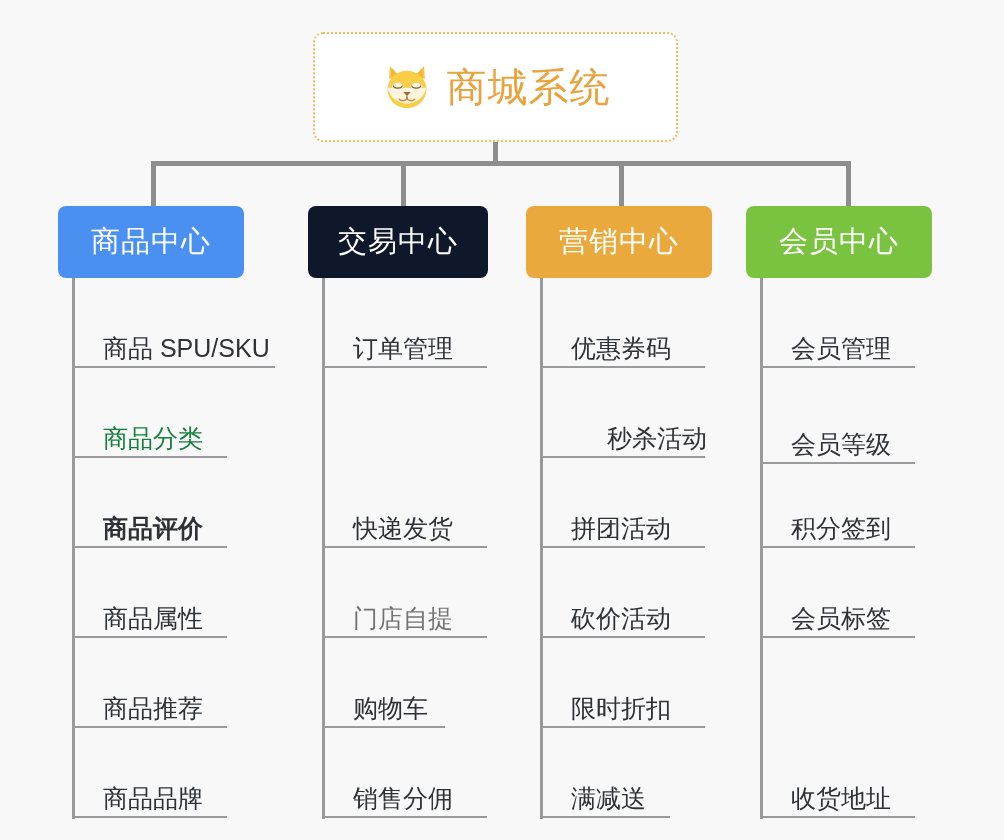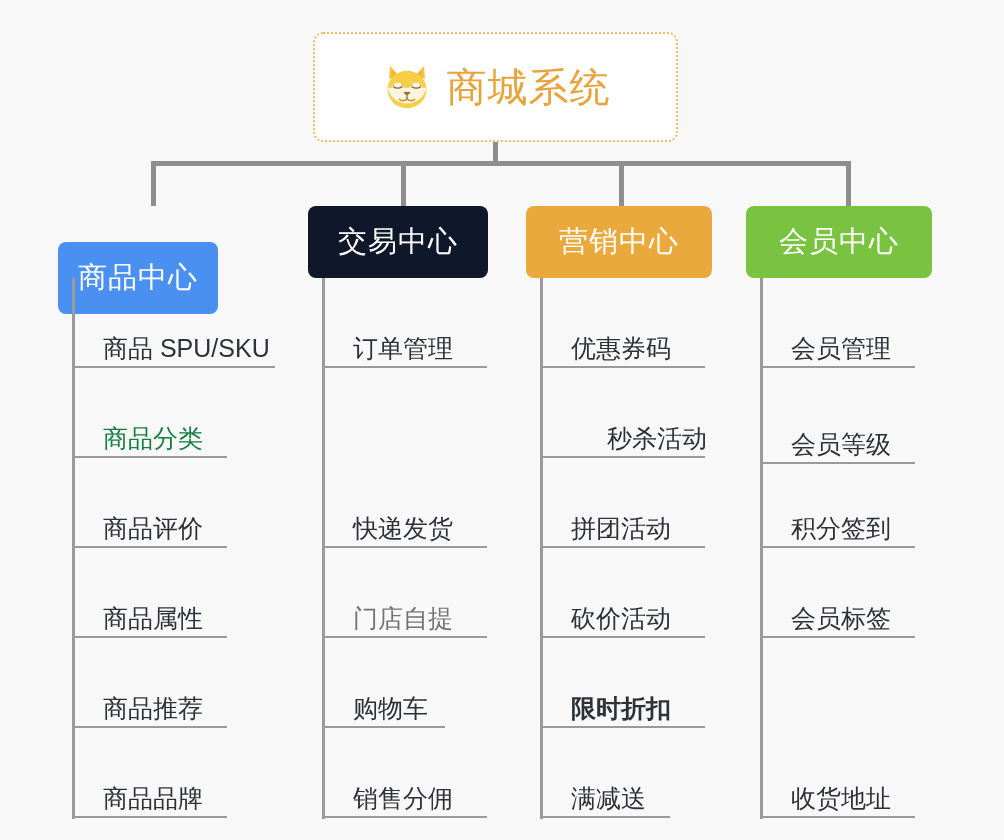--- a/index.html
+++ b/index.html
@@ -130,34 +130,34 @@
     <span class="root-title" style="color: rgb(232, 163, 61);">商城系统</span>
   </div>
 
   <div class="conn conn-v" style="left: 493px; top: 142px; width: 5px; height: 21px; background: rgb(142, 142, 142);"></div>
   <div class="conn conn-h" style="left: 151px; top: 161px; width: 700px; height: 5px; background: rgb(142, 142, 142);"></div>
   <div class="conn conn-v" style="left: 151px; top: 161px; width: 5px; height: 45px; background: rgb(142, 142, 142);"></div>
   <div class="conn conn-v" style="left: 401px; top: 161px; width: 5px; height: 45px; background: rgb(142, 142, 142);"></div>
   <div class="conn conn-v" style="left: 619px; top: 161px; width: 5px; height: 45px; background: rgb(142, 142, 142);"></div>
   <div class="conn conn-v" style="left: 846px; top: 161px; width: 5px; height: 45px; background: rgb(142, 142, 142);"></div>
 
-  <div class="cat-box" style="left: 58px; top: 206px; width: 160px; background-color: rgb(74, 144, 240); margin-top: 36px;">
+  <div class="cat-box" style="left: 58px; top: 206px; width: 186px; background-color: rgb(74, 144, 240);">
     <span class="cat-label">商品中心</span>
   </div>
   <div class="branch" style="left:72px; top:278px; width:220px; height:548px;">
     <div class="trunk" style="height: 541px; background: rgb(154, 154, 154);"></div>
     <div class="leaf" style="top:0px; width:203px;">
       <span class="leaf-label" style="color: rgb(46, 49, 54);">商品 SPU/SKU</span>
       <div class="leaf-underline" style="width: 203px; background: rgb(154, 154, 154);"></div>
     </div>
     <div class="leaf" style="top:90px; width:155px;">
       <span class="leaf-label" style="color: #15803d;">商品分类</span>
       <div class="leaf-underline" style="width: 155px; background: rgb(154, 154, 154);"></div>
     </div>
-    <div class="leaf" style="top:180px; width:155px;">
+    <div class="leaf" style="top:180px; width:155px;font-weight:bold;">
       <span class="leaf-label" style="color: rgb(46, 49, 54);">商品评价</span>
       <div class="leaf-underline" style="width: 155px; background: rgb(154, 154, 154);"></div>
     </div>
     <div class="leaf" style="top:270px; width:155px;">
       <span class="leaf-label" style="color: rgb(46, 49, 54);">商品属性</span>
       <div class="leaf-underline" style="width: 155px; background: rgb(154, 154, 154);"></div>
     </div>
     <div class="leaf" style="top:360px; width:155px;">
       <span class="leaf-label" style="color: rgb(46, 49, 54);">商品推荐</span>
       <div class="leaf-underline" style="width: 155px; background: rgb(154, 154, 154);"></div>
@@ -210,21 +210,21 @@
     </div>
     <div class="leaf" style="top:180px; width:165px;">
       <span class="leaf-label" style="color: rgb(46, 49, 54);">拼团活动</span>
       <div class="leaf-underline" style="width: 165px; background: rgb(154, 154, 154);"></div>
     </div>
     <div class="leaf" style="top:270px; width:165px;">
       <span class="leaf-label" style="color: rgb(46, 49, 54);">砍价活动</span>
       <div class="leaf-underline" style="width: 165px; background: rgb(154, 154, 154);"></div>
     </div>
     <div class="leaf" style="top:360px; width:165px;">
-      <span class="leaf-label" style="color: rgb(46, 49, 54); font-weight: bold;">限时折扣</span>
+      <span class="leaf-label" style="color: rgb(46, 49, 54);">限时折扣</span>
       <div class="leaf-underline" style="width: 165px; background: rgb(154, 154, 154);"></div>
     </div>
     <div class="leaf" style="top:450px; width:130px;">
       <span class="leaf-label" style="color: rgb(46, 49, 54);">满减送</span>
       <div class="leaf-underline" style="width: 130px; background: rgb(154, 154, 154);"></div>
     </div>
   </div>
 
   <div class="cat-box" style="left: 746px; top: 206px; width: 186px; background-color: rgb(121, 195, 64);">
     <span class="cat-label">会员中心</span>

